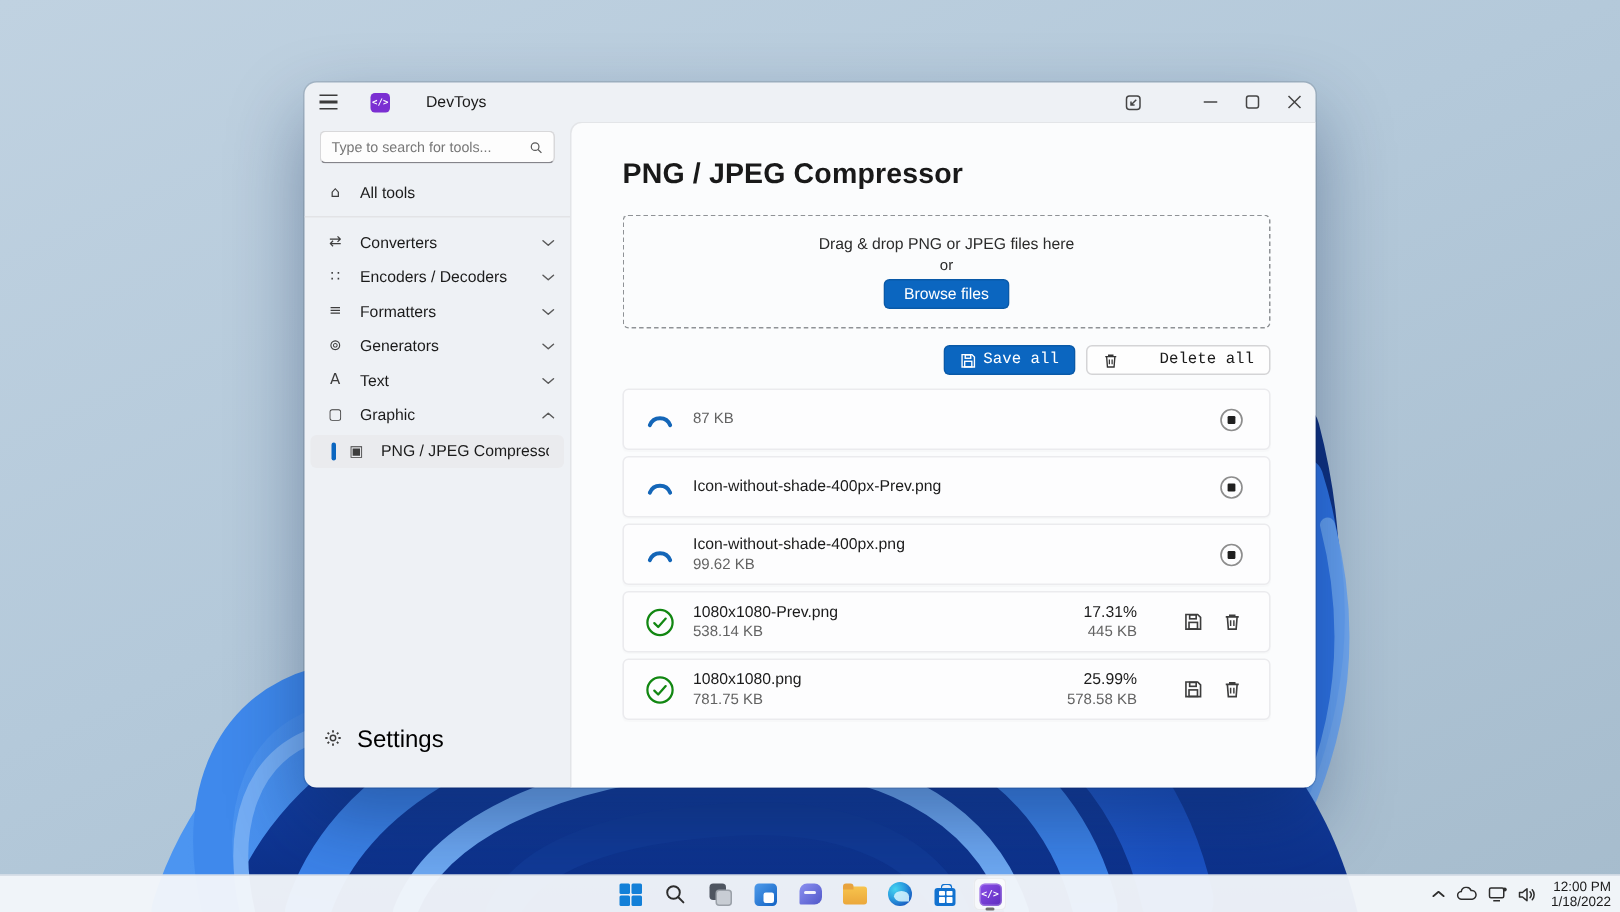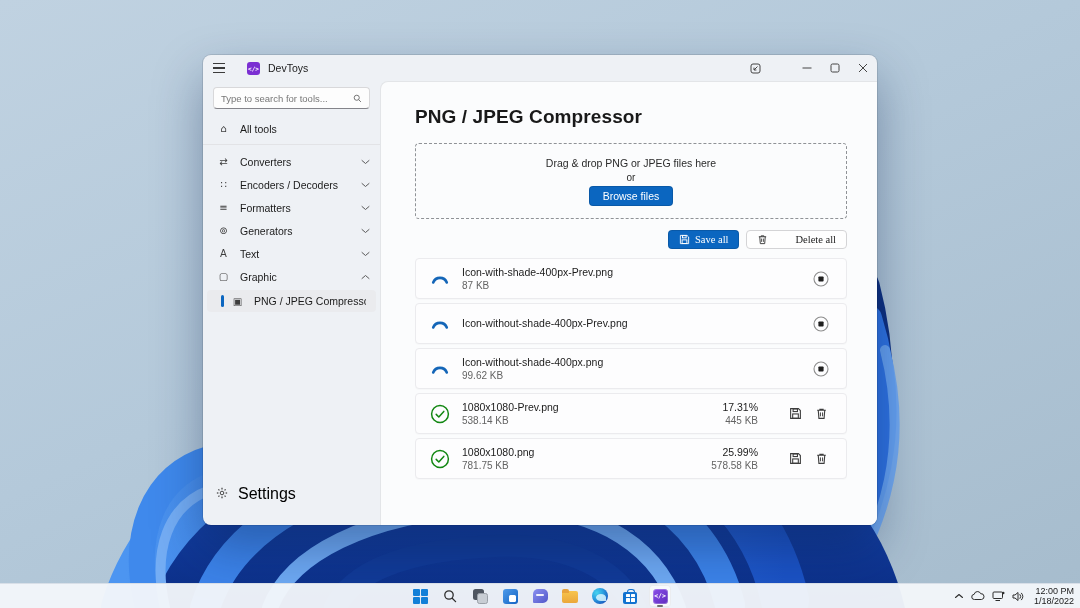--- a/index.html
+++ b/index.html
@@ -13,21 +13,21 @@
   
   .window { position:absolute; left:203px; top:55px; width:674px; height:470px; z-index:20;
             background:#eef1f5; border-radius:8px; overflow:hidden;
             box-shadow:0 22px 50px rgba(10,35,80,.38), 0 0 0 1px rgba(0,0,0,.10); }
   .titlebar { height:26px; display:flex; align-items:center; padding-left:10px; }
   .hamburger { width:24px; height:18px; display:flex; flex-direction:column; justify-content:center; gap:3px; cursor:pointer; }
   .hamburger span { display:block; width:12px; height:1.2px; background:#3b3b3b; }
   .app-logo { width:13px; height:13px; margin-left:10px; border-radius:3px; background:#7b2fd2;
               color:#fff; font-size:6px; font-weight:bold; display:flex; align-items:center; justify-content:center;
               font-family:"DejaVu Sans Mono",monospace; }
-  .app-title { font-size:10.5px; color:#1b1b1b; margin-left:8px; }
+  .app-title { font-size:10.5px; color:#1b1b1b; margin-left:24px; }
   .tb-spacer { flex:1; }
   .tb-btn { width:28px; height:26px; display:flex; align-items:center; justify-content:center; color:#454545; font-size:10px; }
   .tb-btn svg { display:block; }
   .tb-compact { margin-right:24px; }
   .tb-close { font-size:12px; }
 
   .win-body { display:flex; height:444px;justify-content:flex-end; }
 
   
   .sidebar { width:177px; display:flex; flex-direction:column; padding-top:4px; }
@@ -55,21 +55,21 @@
              border-top-left-radius:8px; padding:24px 30px 0 34px; overflow:hidden; }
   .page-title { font-size:19px; font-weight:600; color:#191919; letter-spacing:.1px; }
   .dropzone { margin-top:15px; height:76px; border:1px dashed #8f9296; border-radius:4px;
               display:flex; flex-direction:column; align-items:center; justify-content:center; gap:3px; }
   .dz-line1 { font-size:10.5px; color:#2b2b2b; }
   .dz-or { font-size:10px; color:#2b2b2b; }
   .btn-accent { background:var(--accent); color:#fff; border:1px solid rgba(0,0,0,.12); border-radius:4px;
                 font-size:10.5px; padding:3px 13px; cursor:pointer; font-family:"Liberation Sans",sans-serif; }
   .actions { margin-top:11px; display:flex; justify-content:flex-end; gap:7px; }
   .btn-small { display:flex; align-items:center; gap:5px; font-size:10.5px; border-radius:4px; padding:3px 10px;
-               cursor:pointer; font-family:Liberation Serif, serif; }
+               cursor:pointer; font-family:Liberation Mono, monospace; }
   .btn-save-all { background:var(--accent); color:#fff; border:1px solid rgba(0,0,0,.12); }
   .btn-delete-all { background:#fefefe; color:#1b1b1b; border:1px solid #d4d4d6;gap:27px; }
 
   .file-list { margin-top:9px; display:flex; flex-direction:column; gap:4px; }
   .file-row { height:41px; background:#fdfdfe; border:1px solid #ebebee; border-radius:4px;
               display:flex; align-items:center; padding:0 16px 0 14px; box-shadow:0 1px 1px rgba(0,0,0,.02); }
   .file-status { width:20px; height:20px; margin-right:12px; flex:none; }
   .file-meta { flex:1; min-width:0; }
   .file-name { font-size:10.5px; color:#1b1b1b; line-height:13px; }
   .file-size { font-size:10px; color:#636363; line-height:13px; }
@@ -294,21 +294,20 @@
           <span>Delete all</span>
         </div>
       </div>
       <div class="file-list" id="file-list">
           <div class="file-row">
     <svg class="file-status spinner" viewBox="0 0 20 20" width="20" height="20" style="display: block;">
       <path d="M3.2,13.5 A7.3,7.3 0 0 1 16.8,13.5" fill="none" stroke="#1466b8" stroke-width="2.6" stroke-linecap="round"></path>
     </svg>
 
     <div class="file-meta">
-      <div class="file-name">Icon-with-shade-400px-Prev.png</div>
       <div class="file-size">87 KB</div>
     </div>
 
     <div class="icon-btn stop-btn">
       <svg width="16" height="16" viewBox="0 0 16 16">
                 <circle cx="8" cy="8" r="7" fill="none" stroke="#8d8d8d" stroke-width="1.1"></circle>
                 <rect x="5.4" y="5.4" width="5.2" height="5.2" rx="0.8" fill="#1f1f1f"></rect>
               </svg>
     </div>
   </div>

